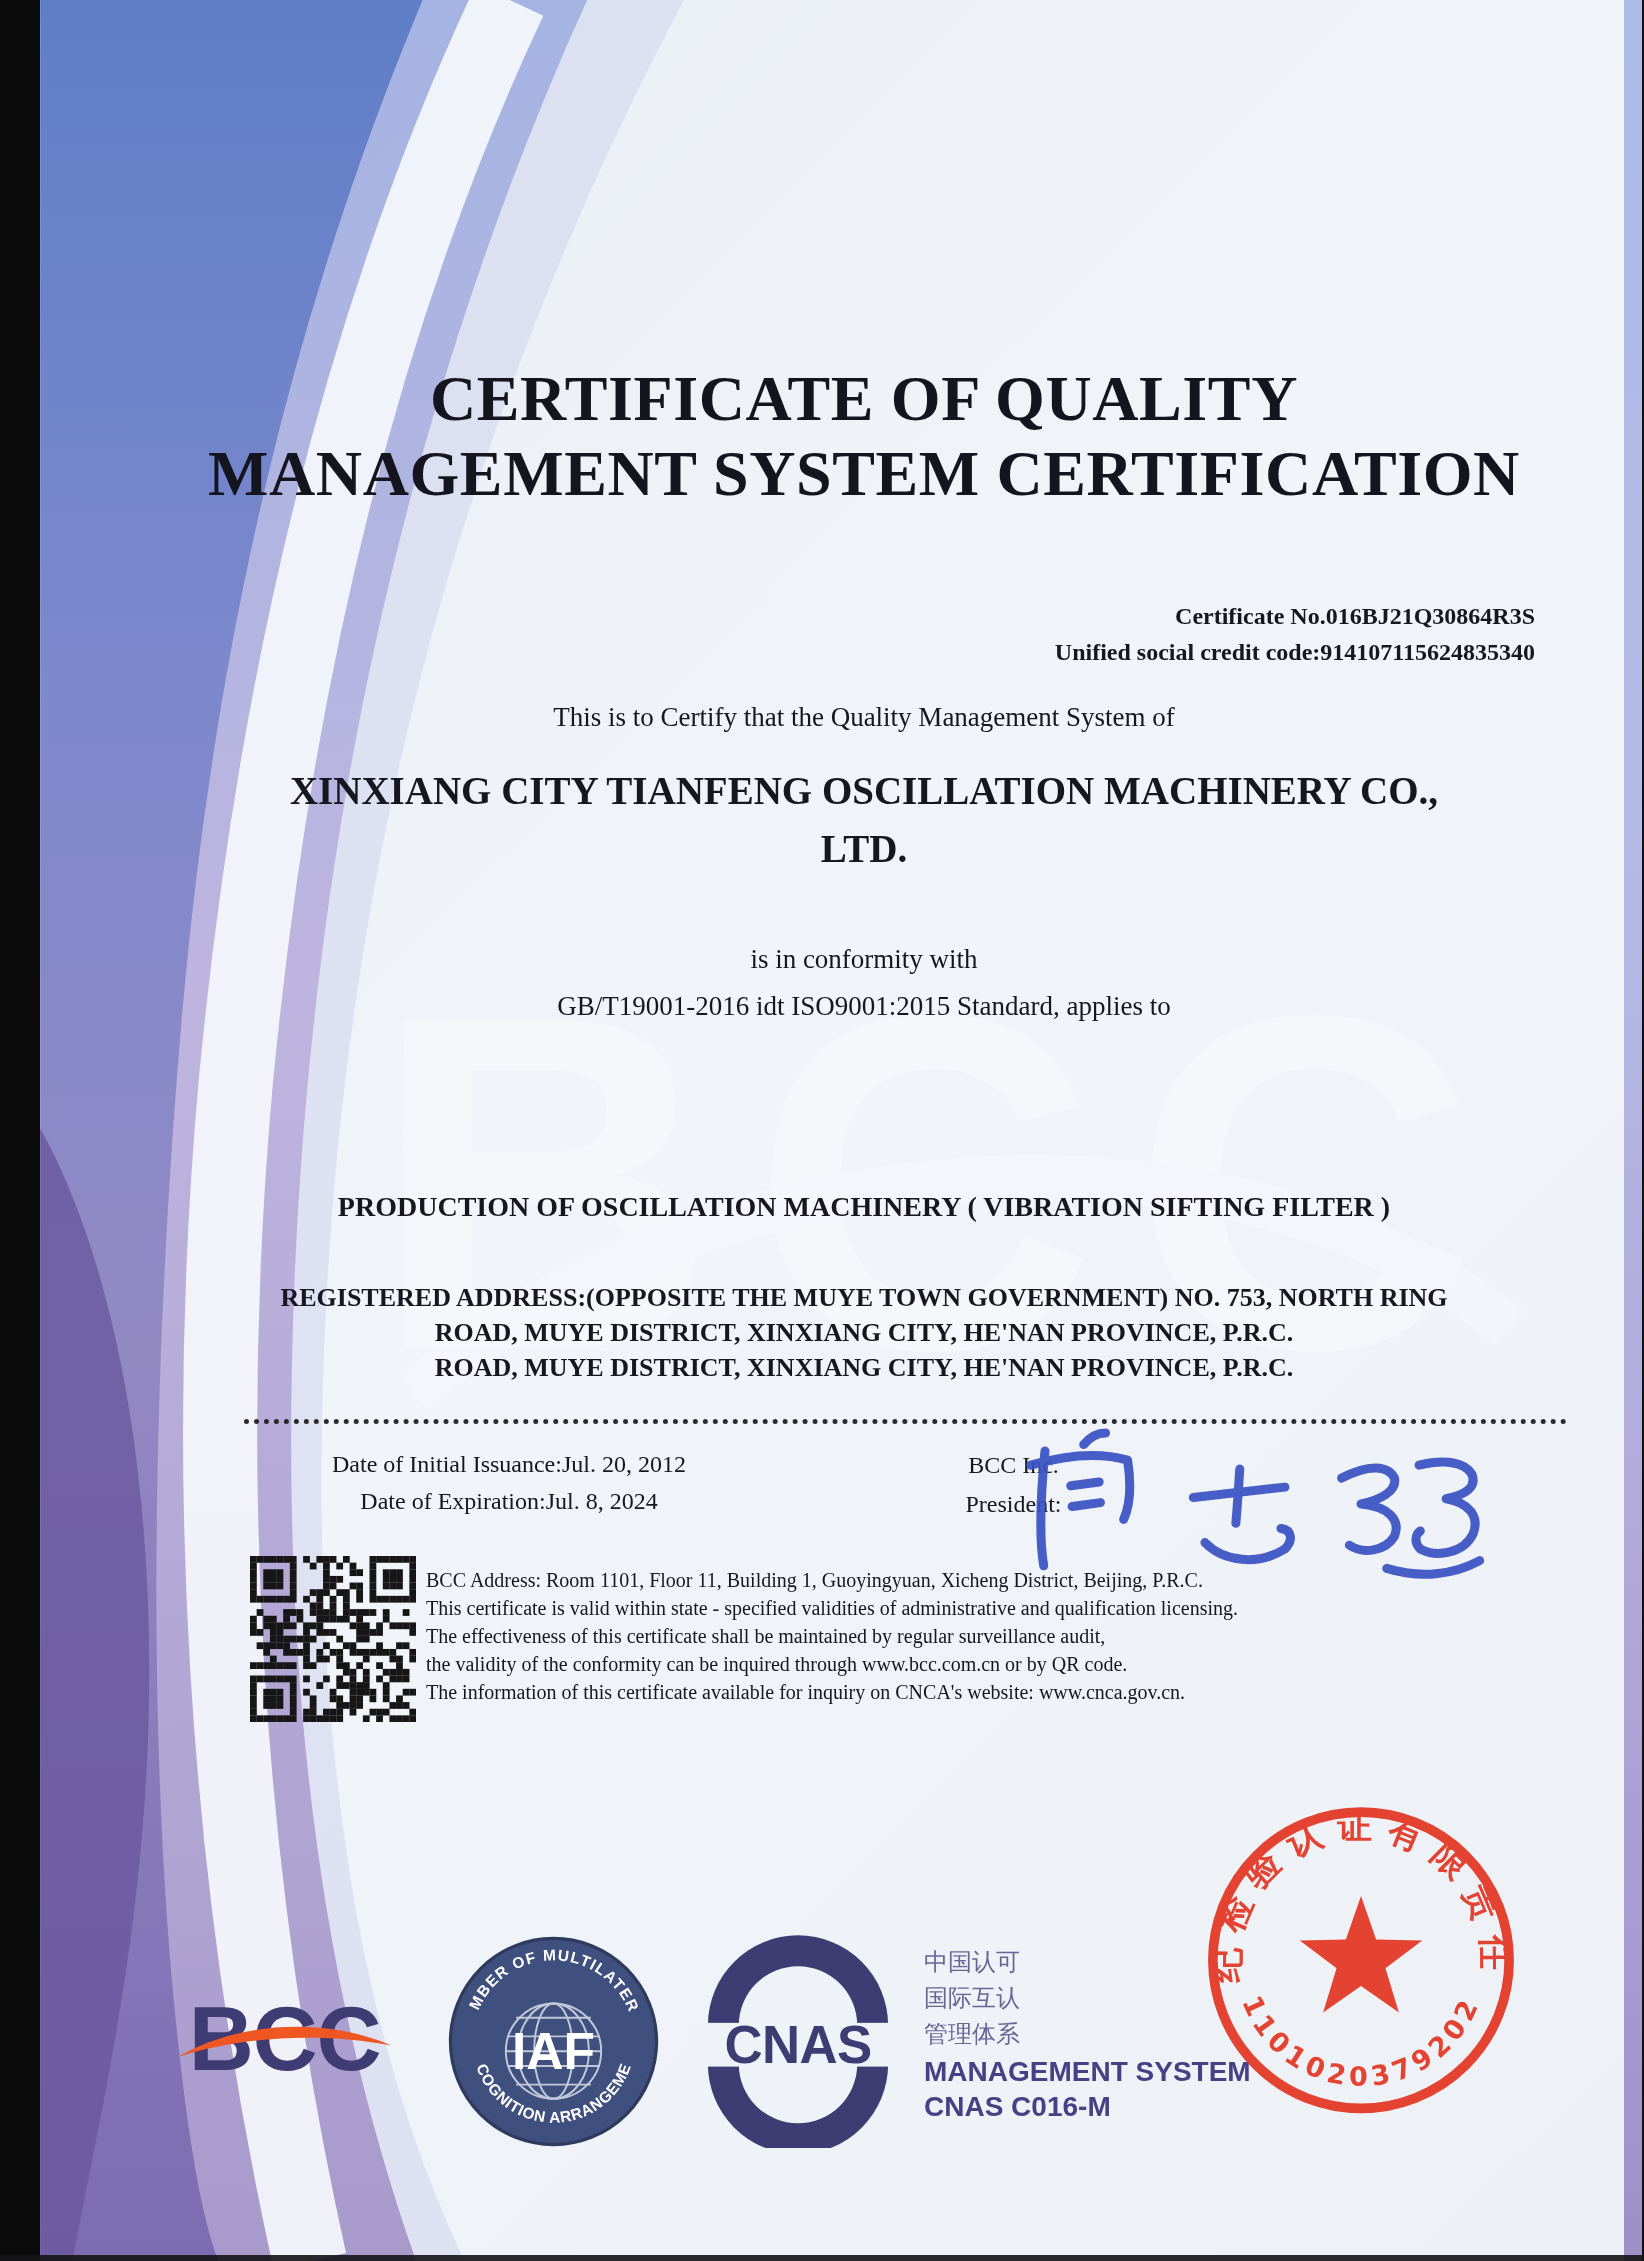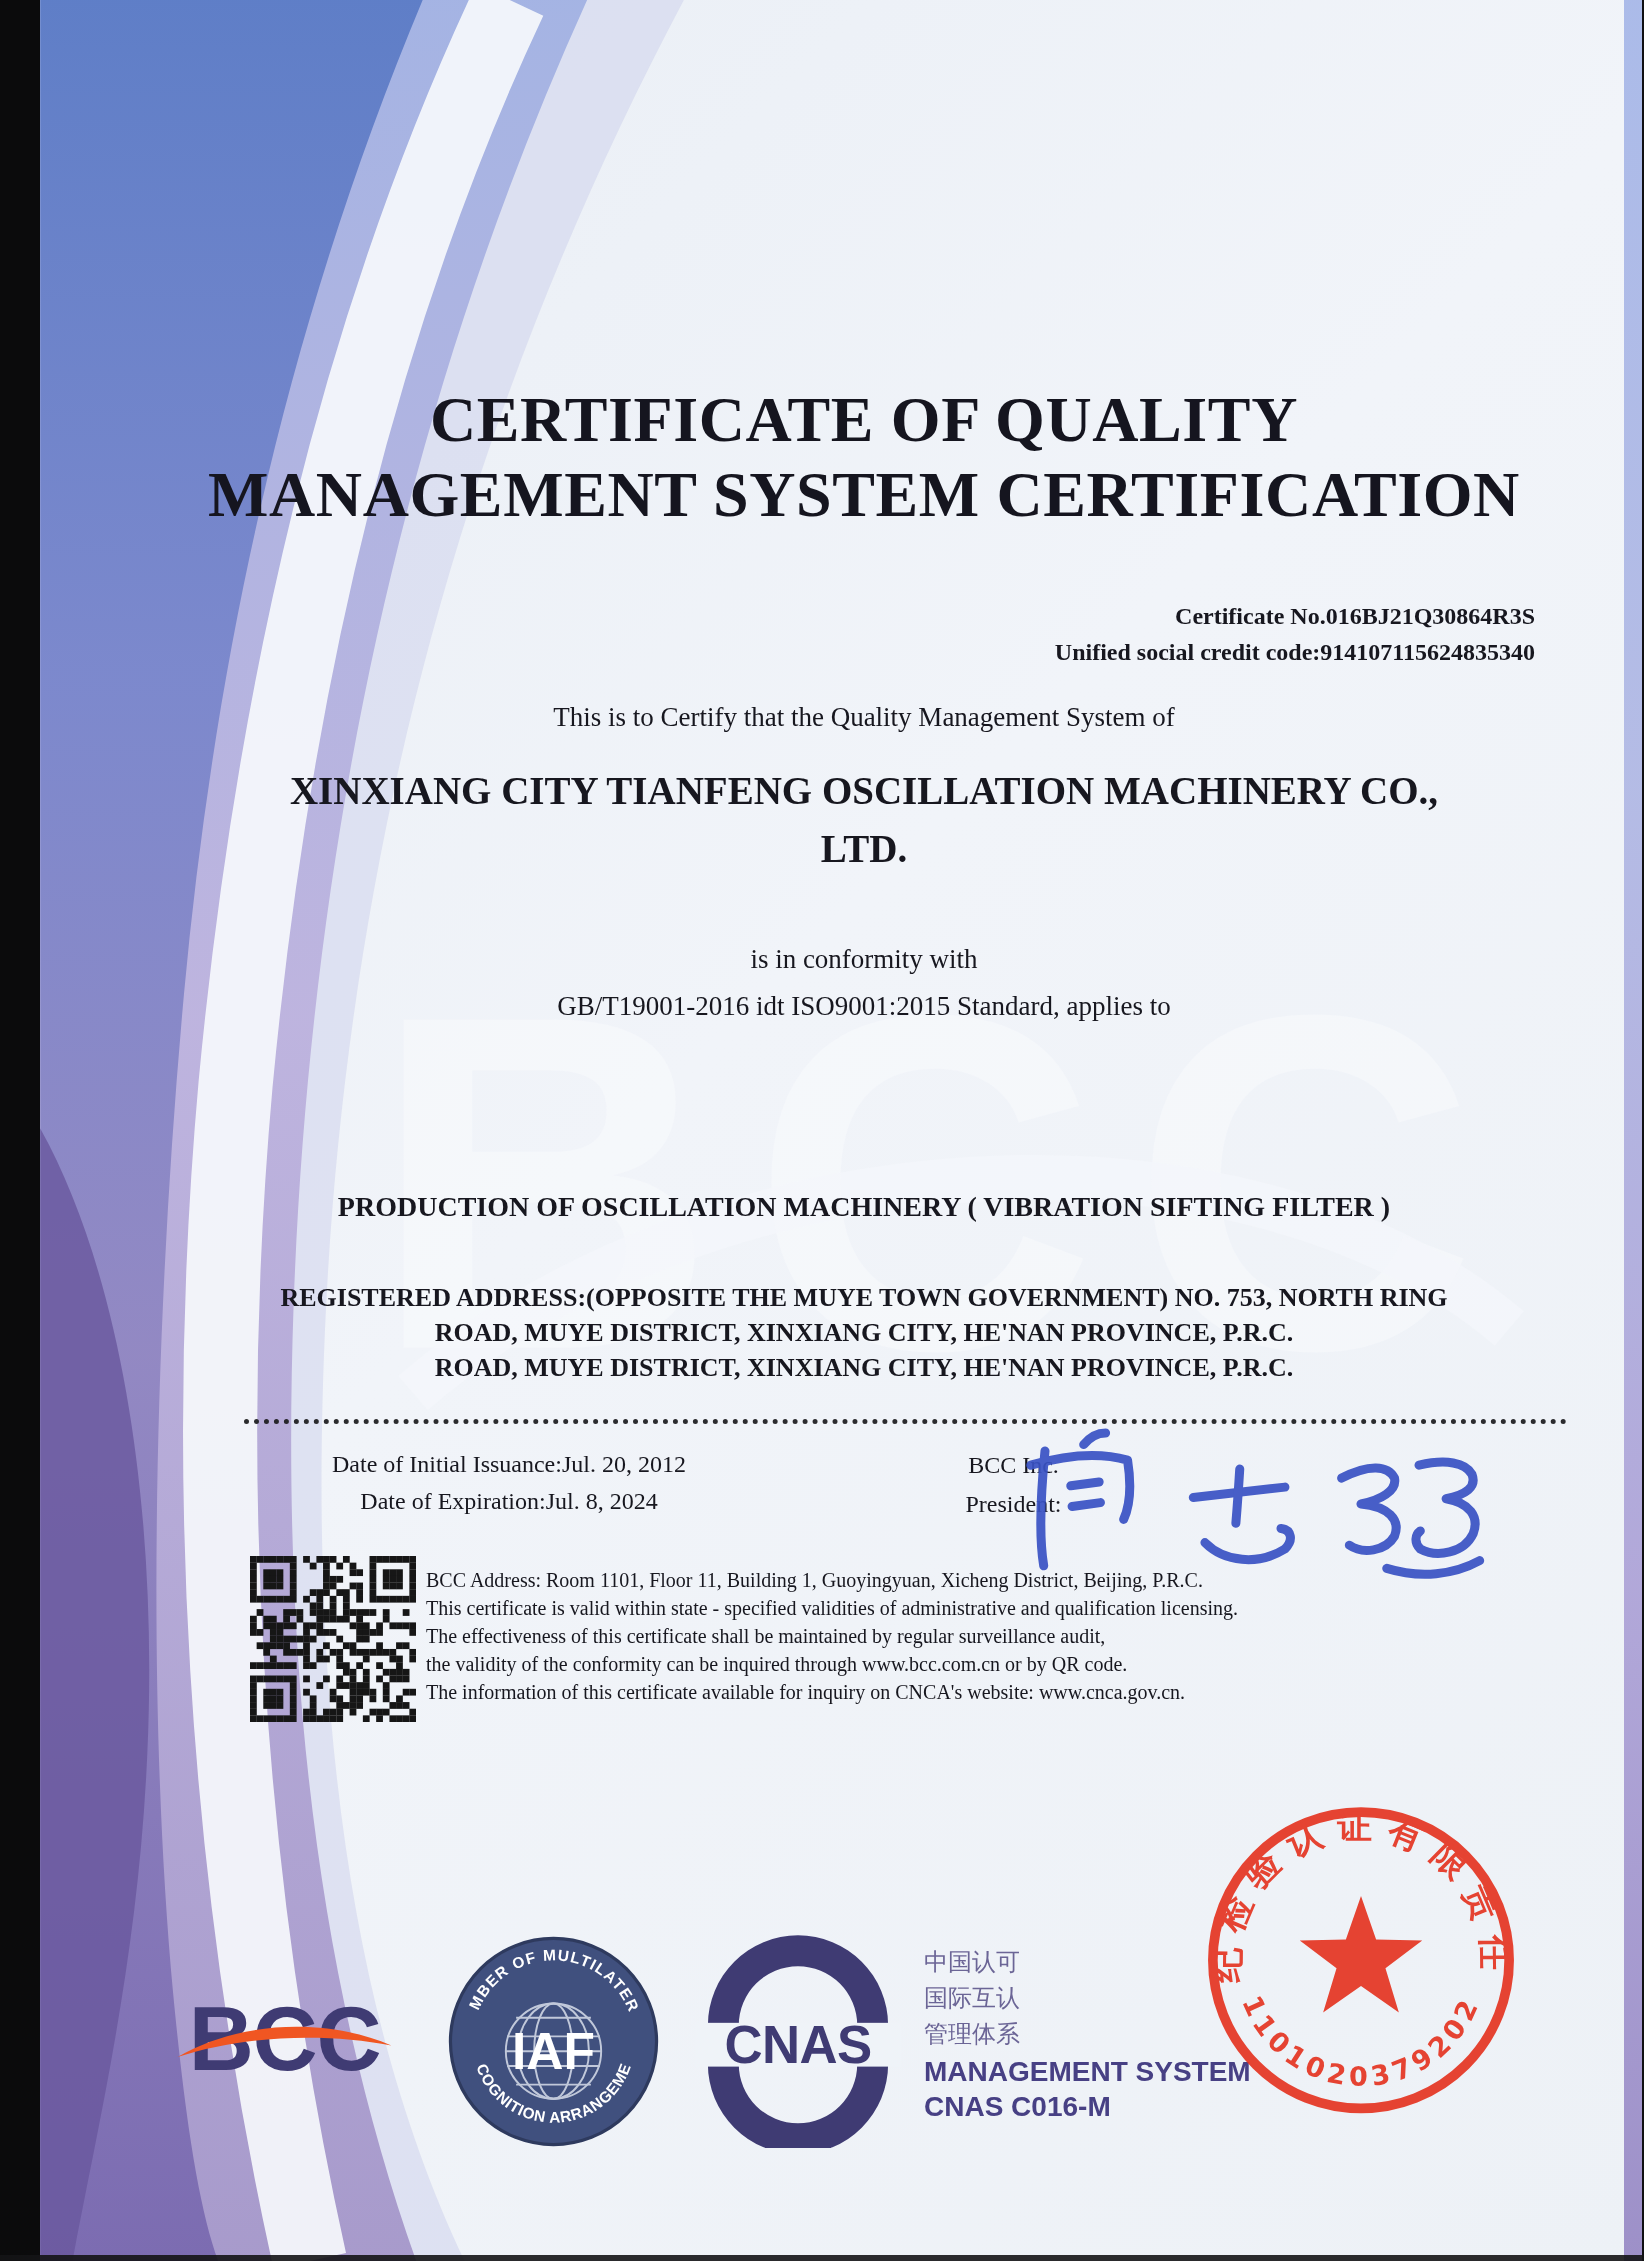--- a/index.html
+++ b/index.html
@@ -69,21 +69,21 @@
     </g>
   </svg>
 
   <div class="abs" id="left-scan-band"></div>
   <div class="abs" id="right-edge-gradient"></div>
   <div class="abs" id="right-scan-line"></div>
   <div class="abs" id="bottom-scan-line"></div>
 
   <div class="abs" id="content">
 
-    <div class="abs t-title" style="left:0;top:382px;width:1342px">
+    <div class="abs t-title" style="left:0;top:361px;width:1342px">
       <div>CERTIFICATE OF QUALITY</div>
       <div>MANAGEMENT SYSTEM CERTIFICATION</div>
     </div>
 
     <div class="abs t-certno" style="left:0;top:599px;width:1342px">Certificate No.016BJ21Q30864R3S</div>
     <div class="abs t-certno" style="left:0;top:635px;width:1342px">Unified social credit code:914107115624835340</div>
 
     <div class="abs t-plain" style="left:0;top:700px;width:1342px">This is to Certify that the Quality Management System of</div>
 
     <div class="abs t-company" style="left:0;top:762px;width:1342px">

